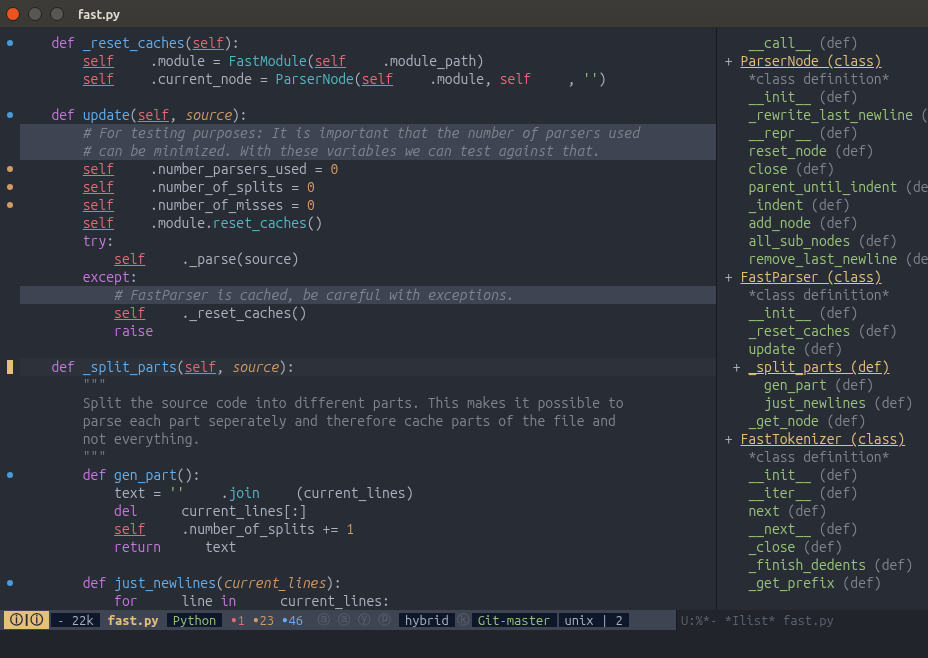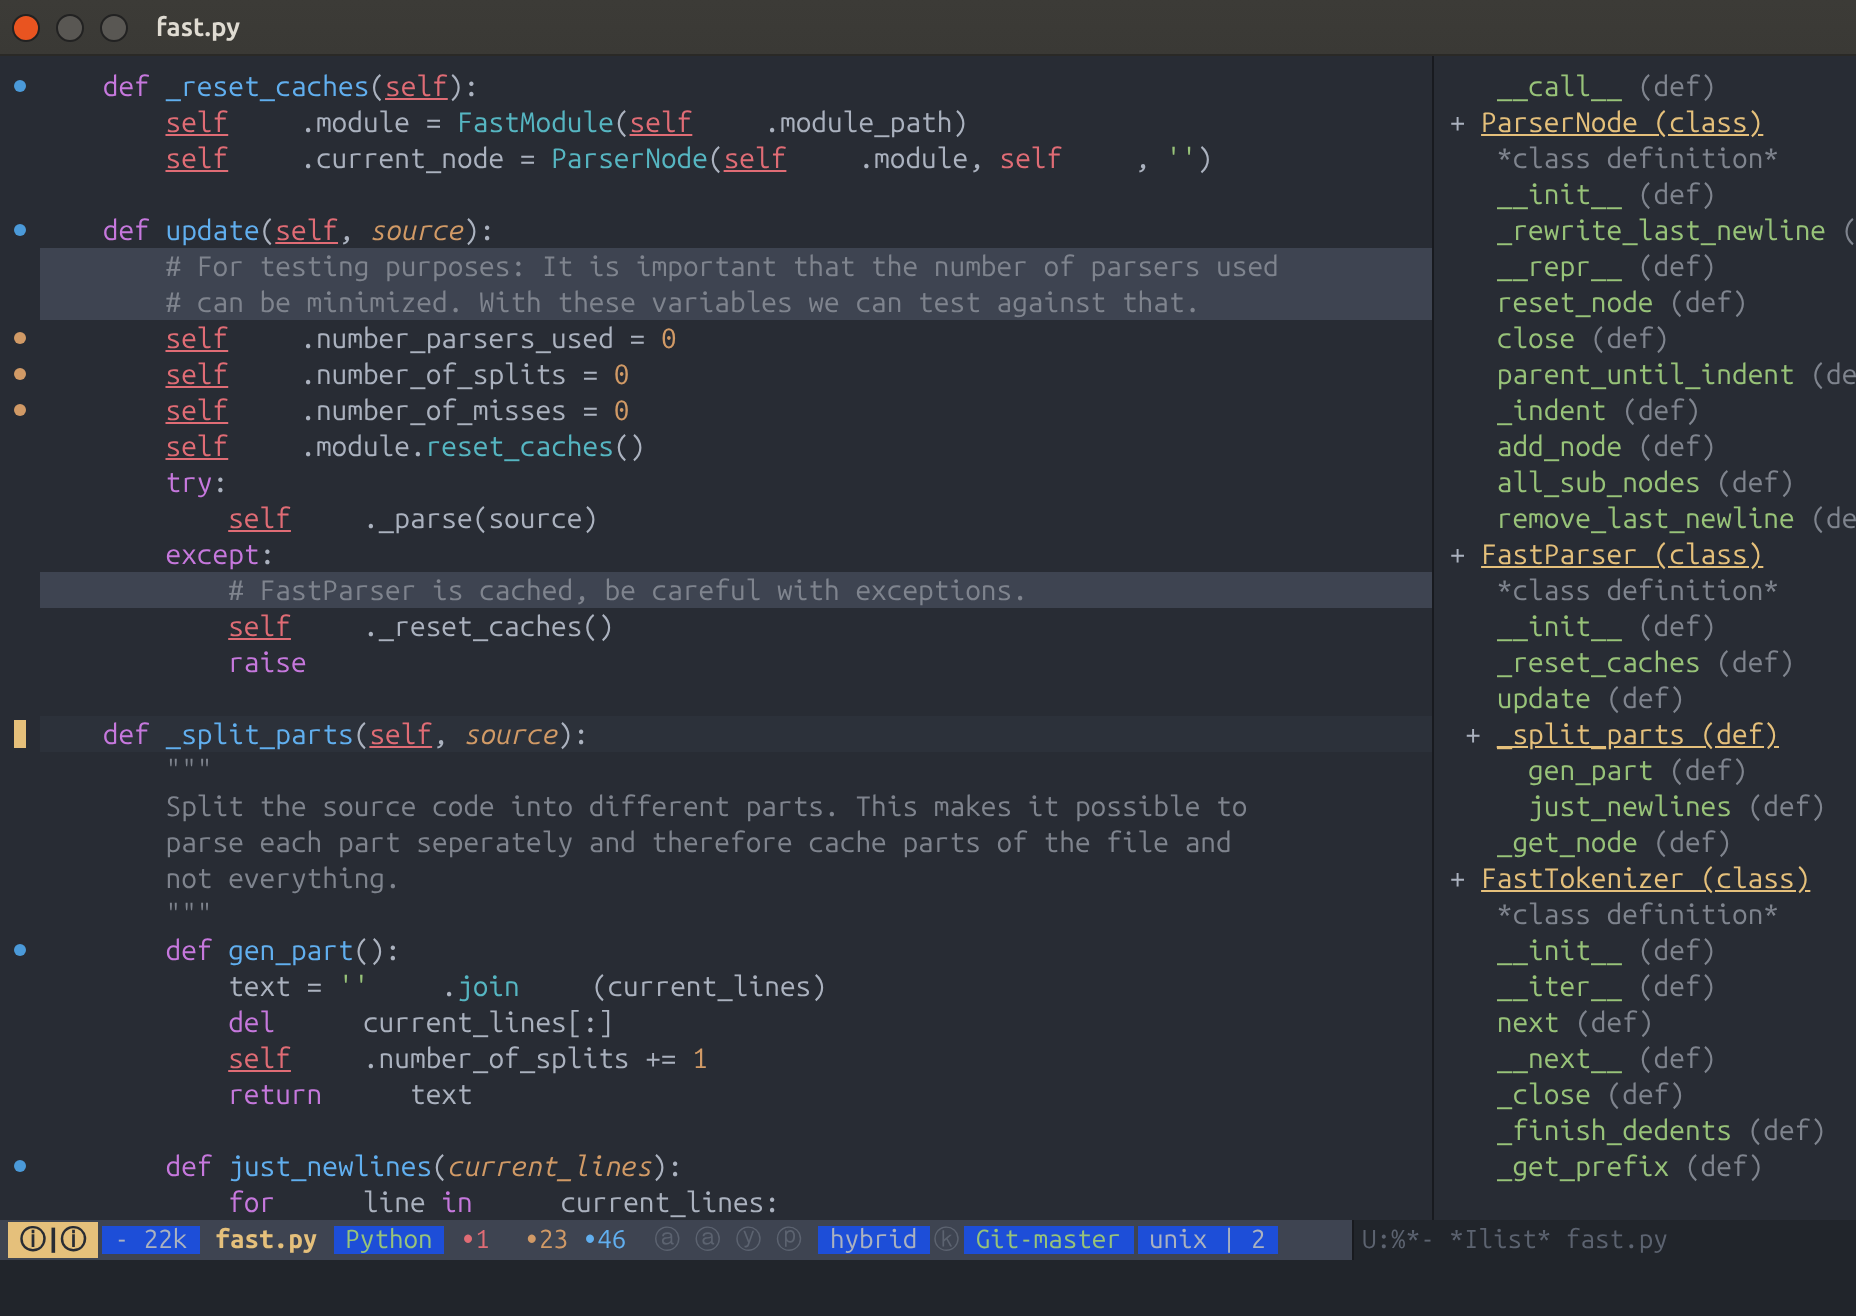--- a/index.html
+++ b/index.html
@@ -46,21 +46,21 @@
 .code-line { height: 18px; display: flex; align-items: flex-start; }
 .hl-region { background: #3e4451; }
 .hl-def-line { background: #2c313a; }
 .kw { color: #c678dd; }
 .fn { color: #61afef; }
 .self { color: #e06c75; text-decoration: underline; }
 .self-nu { color: #e06c75; }
 .param { color: #d19a66; font-style: italic; }
 .str { color: #98c379; }
 .num { color: #d19a66; }
-.cmtlight { color: #7f848e; }
+.cmtlight { color: #7f848e; font-style: italic; }
 .call { color: #56b6c2; }
 .white { color: #abb2bf; margin-left: 36px; }
 .punct { color: #abb2bf; }
 .docstr { color: #7f848e; }
 
 .outline {
   width: 212px; flex-shrink: 0;
   border-left: 1px solid #181a1f;
   background: #282c34;
   padding-top: 6px;
@@ -79,25 +79,25 @@
 .modeline {
   background: #3e4451; color: #abb2bf;
   display: flex; align-items: center;
   padding: 0 4px; gap: 2px;
   overflow: hidden; white-space: nowrap;
 }
 .modeline.left { flex: 1; }
 .modeline.right { width: 252px; background: #21252b; color: #5c6370; border-left: 1px solid #181a1f; }
 .ml-seg { padding: 0 6px; }
 .ml-orange { background: #e5c07b; color: #282c34; font-weight: bold; }
-.ml-dark { background: #1d4ed8; color: #abb2bf; }
+.ml-dark { background: #0f172a; color: #abb2bf; }
 .ml-file { color: #e5c07b; font-weight: bold; }
 .ml-mode { color: #98c379; }
 .ml-red { color: #e06c75; }
-.ml-num-or { color: #d19a66; margin-left: 10px; }
+.ml-num-or { color: #d19a66; }
 .ml-num-bl { color: #61afef; }
 .ml-grey { color: #5c6370; }
 .ml-git { color: #98c379; }
 .minibuffer { height: 28px; background: #21252b; }
 </style>
 </head>
 <body>
 
 <div class="titlebar">
   <div class="win-btn win-close"></div>

